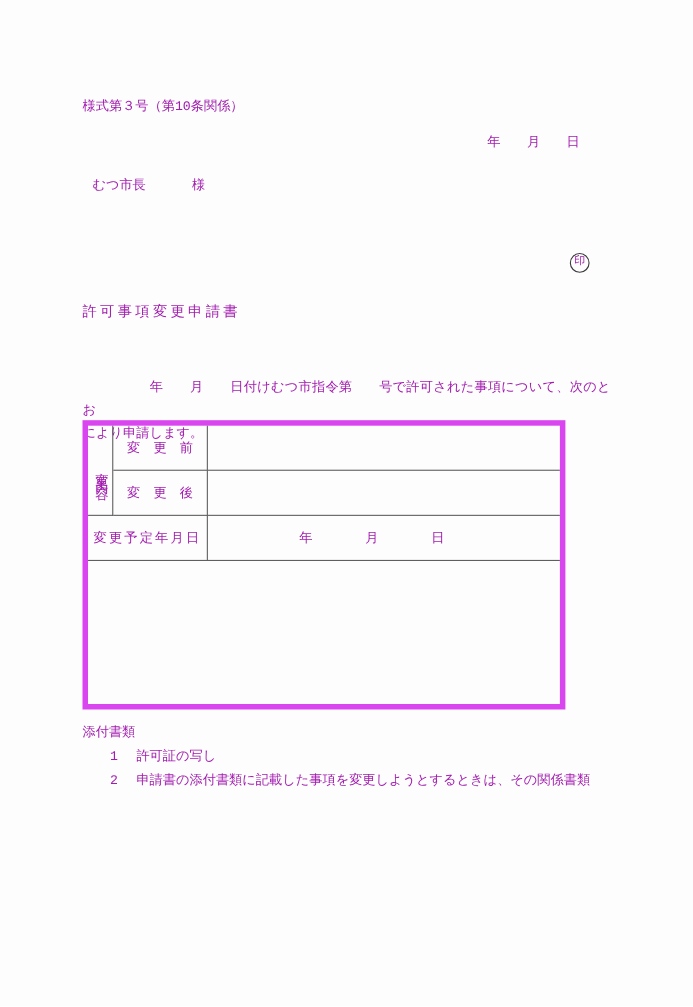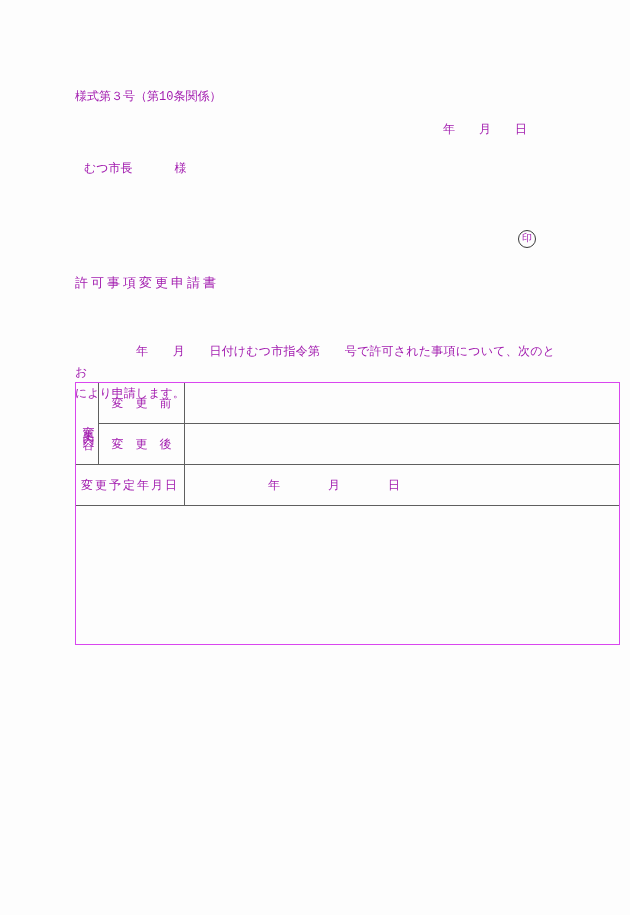--- a/index.html
+++ b/index.html
@@ -36,25 +36,25 @@
     text-align: left;
     font-size: 13px;
     letter-spacing: 3px;
   }
 
   .body-paragraph { left: 75px; top: 306px; width: 480px; line-height: 21px; margin-top: 36px; }
   .body-line.justified { text-align: justify; text-align-last: justify; }
 
   .form-table {
     left: 75px; top: 382px;
-    width: 545px; height: 263px;
+    width: 439px; height: 263px;
     display: grid;
     grid-template-columns: 23px 86px 1fr;
     grid-template-rows: 41px 41px 41px 1fr;
-    border: 1px solid #d946ef;
+    border: 5px solid #d946ef;
   }
   .cell { border-color: #5f5f5f; }
   .b-r { border-right: 1px solid #5f5f5f; }
   .b-b { border-bottom: 1px solid #5f5f5f; }
   .cell-center { display: flex; align-items: center; justify-content: center; }
 
   .cell-group { grid-row: 1 / 3; grid-column: 1; }
   .vertical-label {
     writing-mode: vertical-rl;
     text-orientation: upright;
@@ -112,14 +112,25 @@
     <div class="cell cell-after-value b-b"></div>
 
     <div class="cell cell-sched-label cell-center b-r b-b">変更予定年月日</div>
     <div class="cell cell-sched-value b-b">
       <span>年　　　　月　　　　日</span>
     </div>
 
 
   </div>
 
+  <div class="abs attachments">
+    <div class="att-heading">添付書類</div>
+    <div class="att-item">
+      <span class="att-num">1</span>
+      <span>許可証の写し</span>
+    </div>
+    <div class="att-item">
+      <span class="att-num">2</span>
+      <span>申請書の添付書類に記載した事項を変更しようとするときは、その関係書類</span>
+    </div>
+  </div>
 
 </div>
 
 </body></html>

